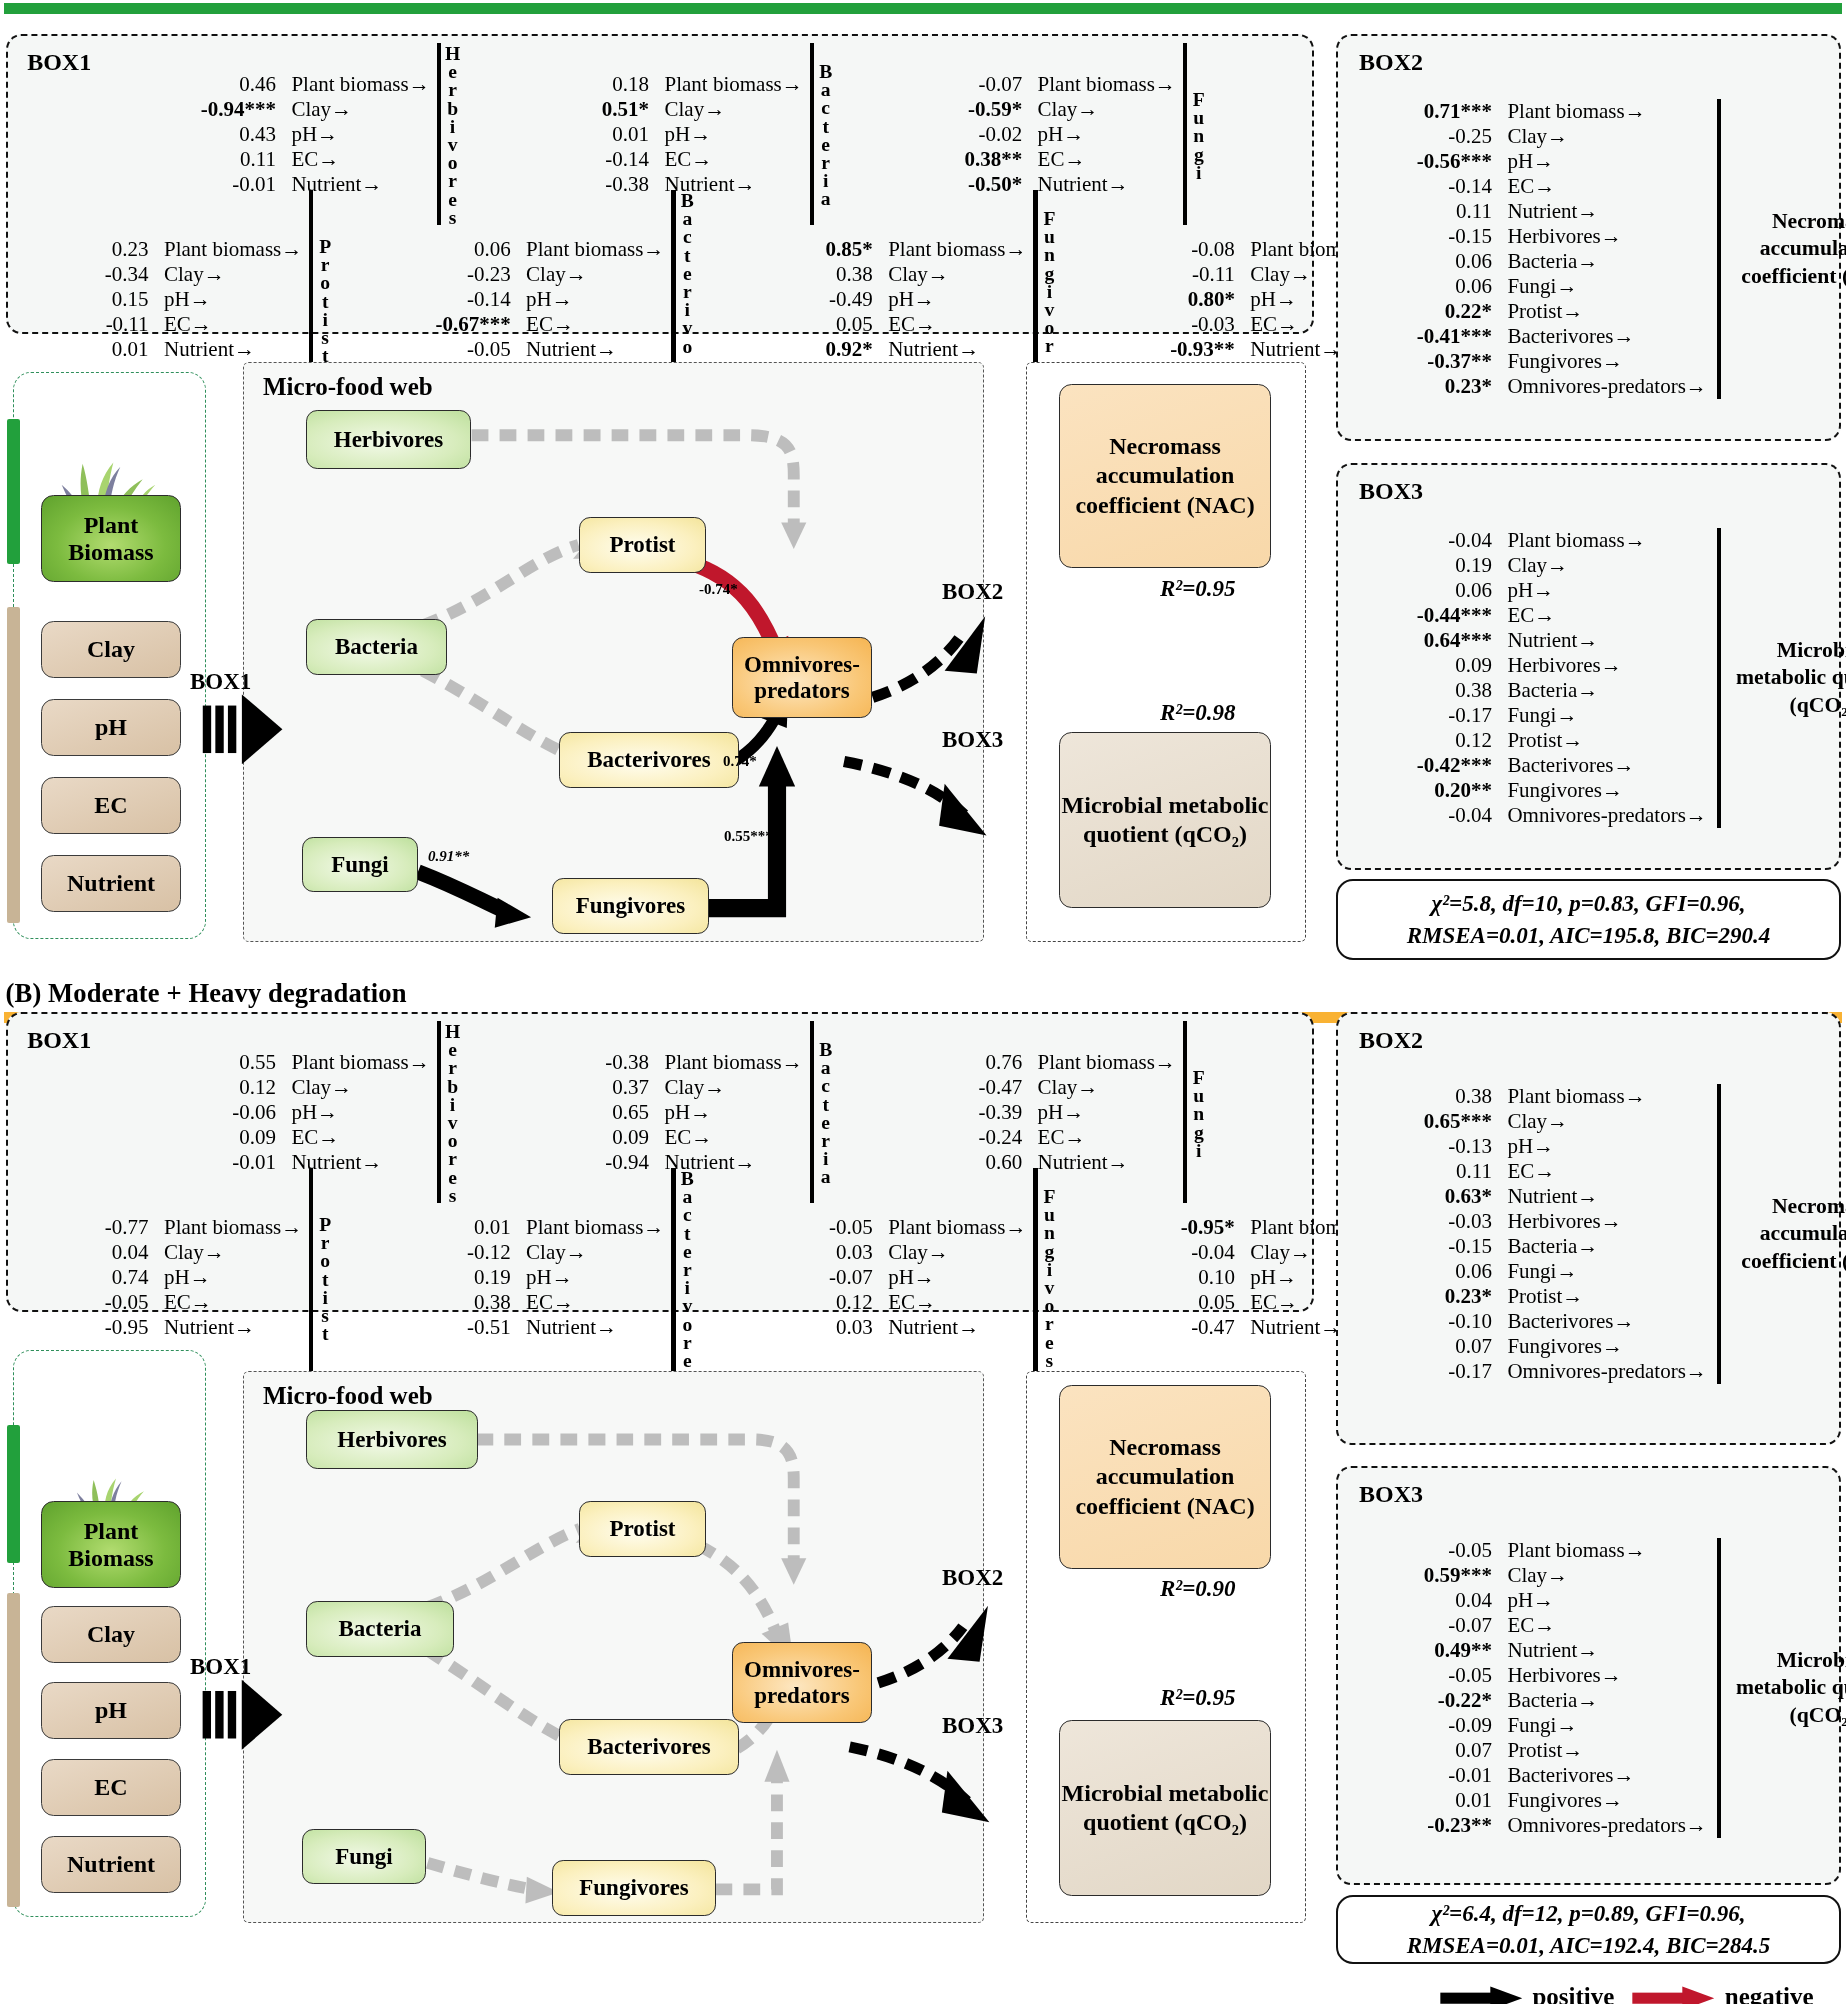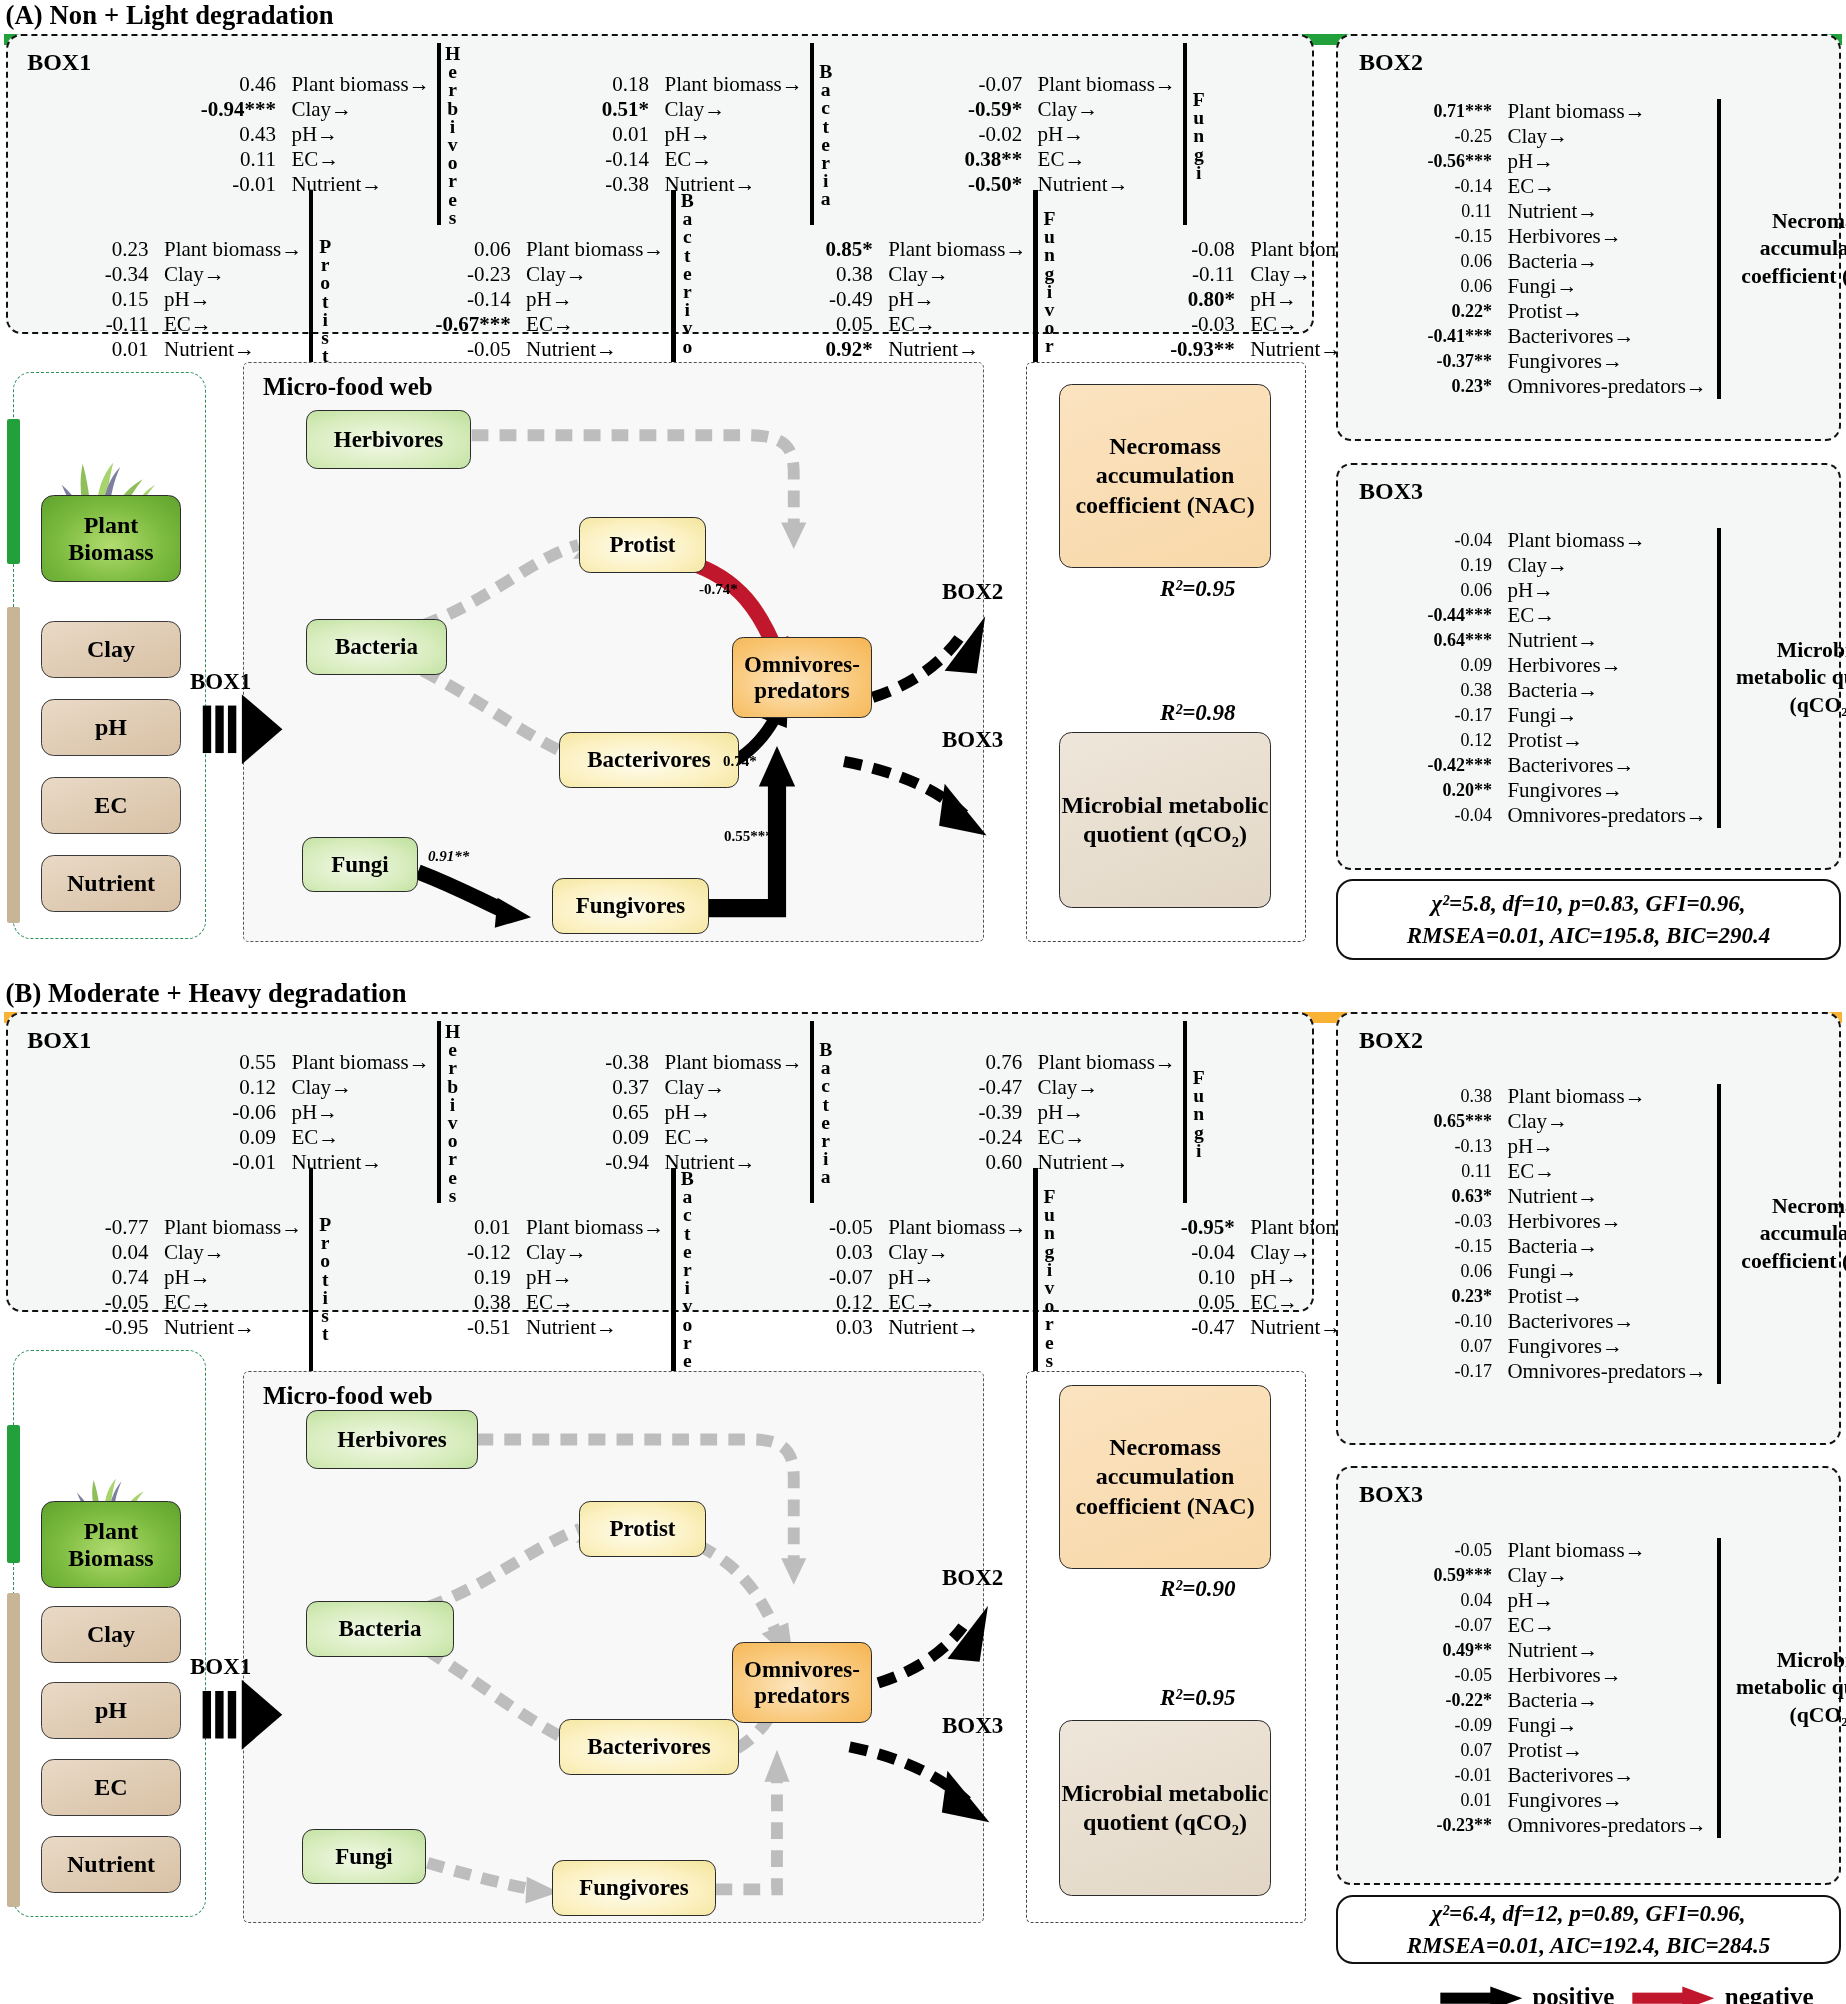--- a/index.html
+++ b/index.html
@@ -53,21 +53,21 @@
   }
   .vlabel.two { letter-spacing:-3.5px; }
   .sig { font-weight:bold; }
 
   
   .boxn {
     position:absolute; border:2.1px dashed #111; border-radius:15.4px;
     background:#f5f7f6;
   }
   .boxn-body { position:absolute; display:flex; }
-  .boxn .coefcol { font-size:18px; }
+  .boxn .coefcol { font-size:21px; }
   .boxn .labelcol { font-size:21px; }
   .boxn-title {
     font-weight:bold; font-size:21.7px; text-align:center;
     display:flex; align-items:center; justify-content:center;
     margin-left:14px; line-height:1.25; width:175px;
   }
   .fitbox {
     position:absolute; border:2.1px solid #111; border-radius:17px;
     background:#fff; display:flex; flex-direction:column;
     align-items:center; justify-content:center;
@@ -127,21 +127,20 @@
   svg.overlay { position:absolute; left:0; top:0; overflow:visible; pointer-events:none; }
 
   .legend { position:absolute; display:flex; align-items:center; gap:18px;
             font-weight:bold; font-size:25px; }
   .legend .seg { display:flex; align-items:center; gap:8.4px;}
 </style>
 </head>
 <body>
 
 <div class="panel" style="top:0px;height:978px;">
-  <div class="panel-title">(A) Non + Light degradation</div>
   <div class="panel-rule rule-green"></div>
 
   <div class="box1" style="left:5.6px;top:34px;width:1308px;height:300px;">
     <div class="box1-label" style="left:19.6px;top:12.6px;">BOX1</div>
   </div>
   <div id="a-box1-r1" class="grid4" style="left:147px;top:43px;">
       <div class="pathgroup" style="margin-right: 60px;">
         <div class="coefcol" style="width: 129px;">
           <div>0.46</div>
           <div class="sig">-0.94***</div>

